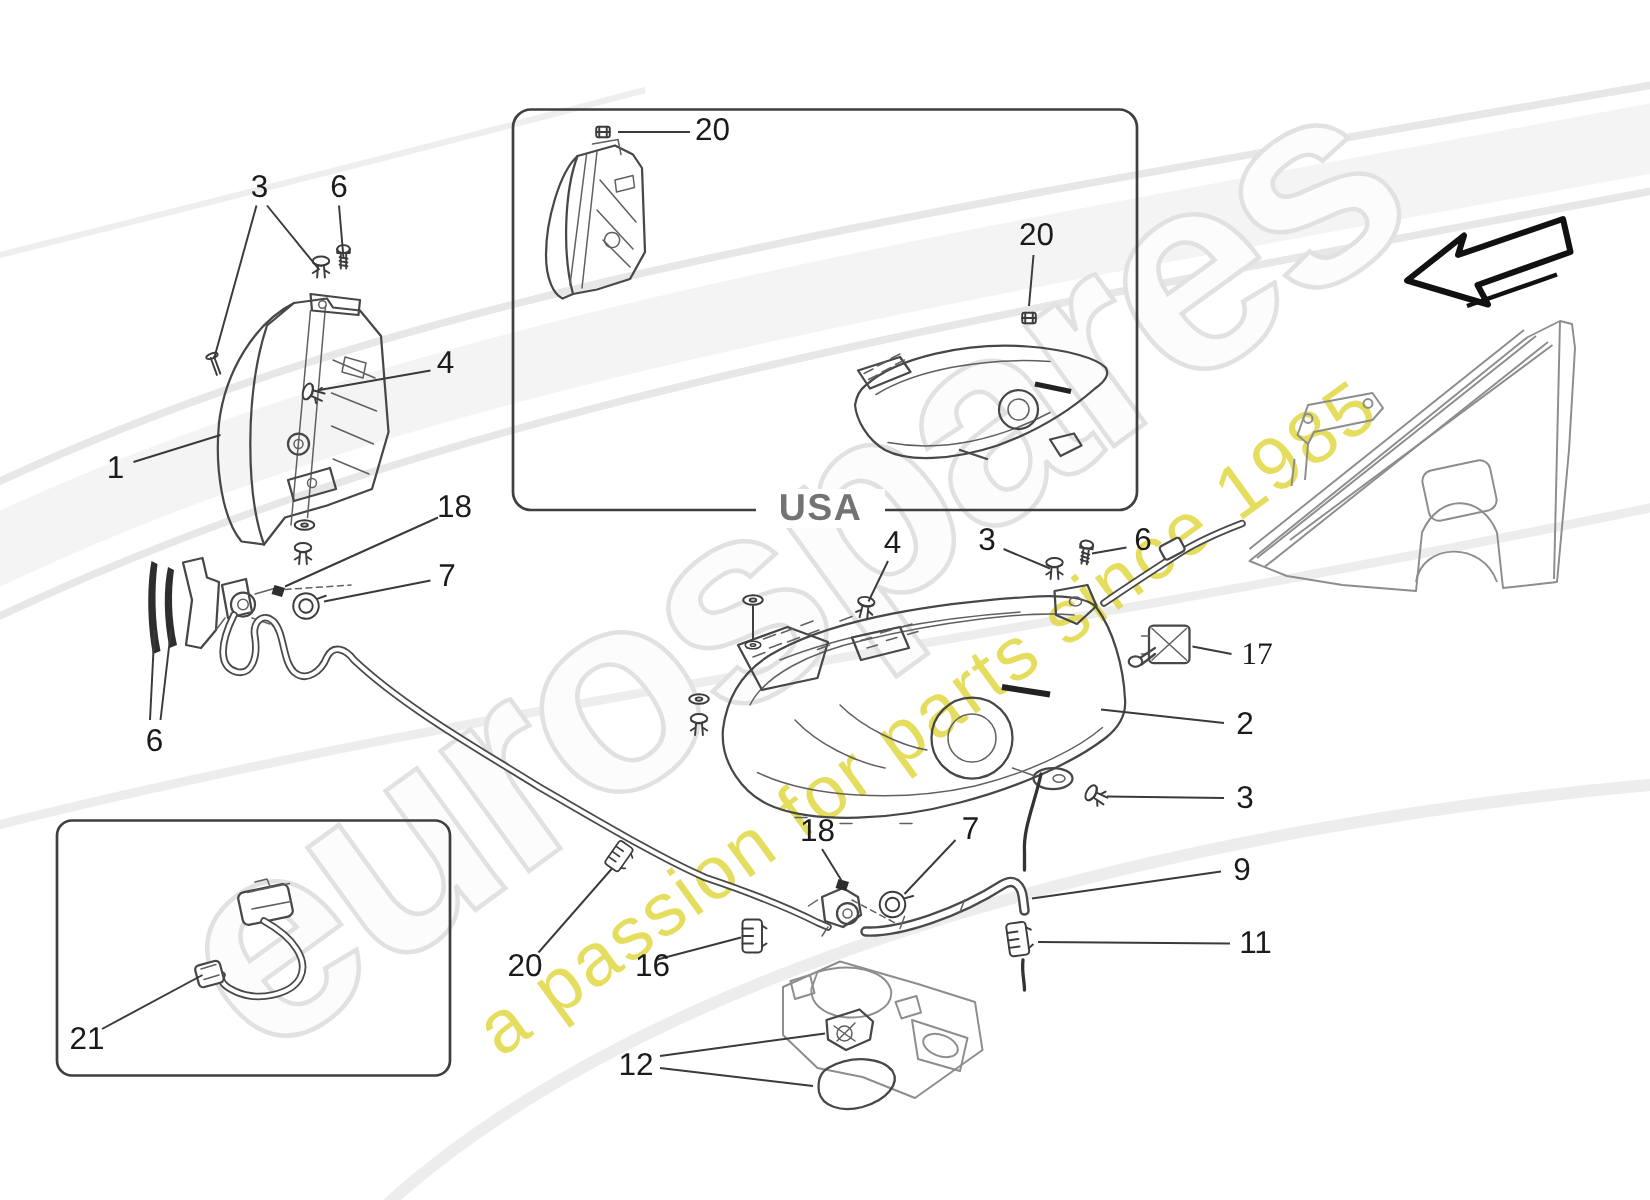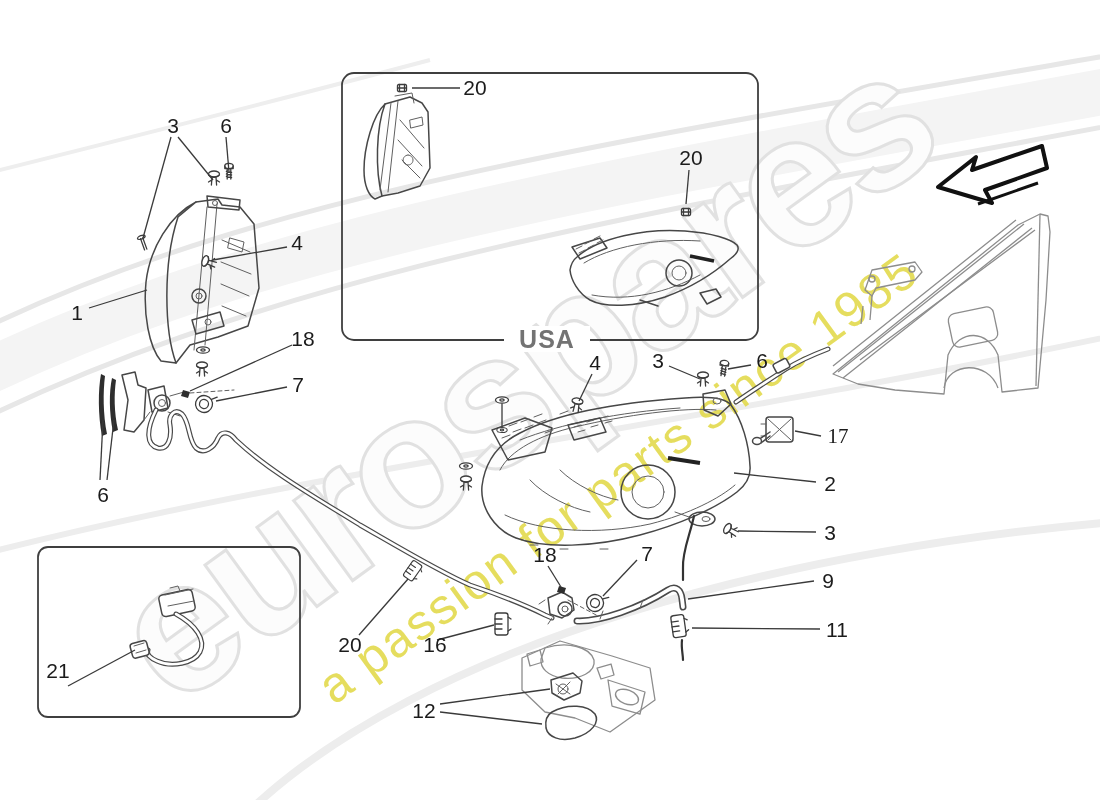--- a/index.html
+++ b/index.html
@@ -287,18 +287,18 @@
       <div class="callout" style="left: 838px; top: 436px; font-family: Liberation Serif, serif;">17</div>
       <div class="callout" style="left: 830px; top: 483px;">2</div>
       <div class="callout" style="left: 830px; top: 532px;">3</div>
       <div class="callout" style="left: 828px; top: 580px;">9</div>
       <div class="callout" style="left: 837px; top: 629px;">11</div>
       <div class="callout" style="left: 545px; top: 554px;">18</div>
       <div class="callout" style="left: 647px; top: 553px;">7</div>
       <div class="callout" style="left: 350px; top: 644px;">20</div>
       <div class="callout" style="left: 435px; top: 644px; text-align: right;">16</div>
       <div class="callout" style="left: 424px; top: 710px;">12</div>
-      <div class="callout" style="left: 58px; top: 670px;">21</div>
+      <div class="callout" style="left: 58px; top: 693px;">21</div>
     </div>
 
 <div class="region-label" style="left:547px;top:339px;">USA</div>
 
 </div>
 
 </body></html>

